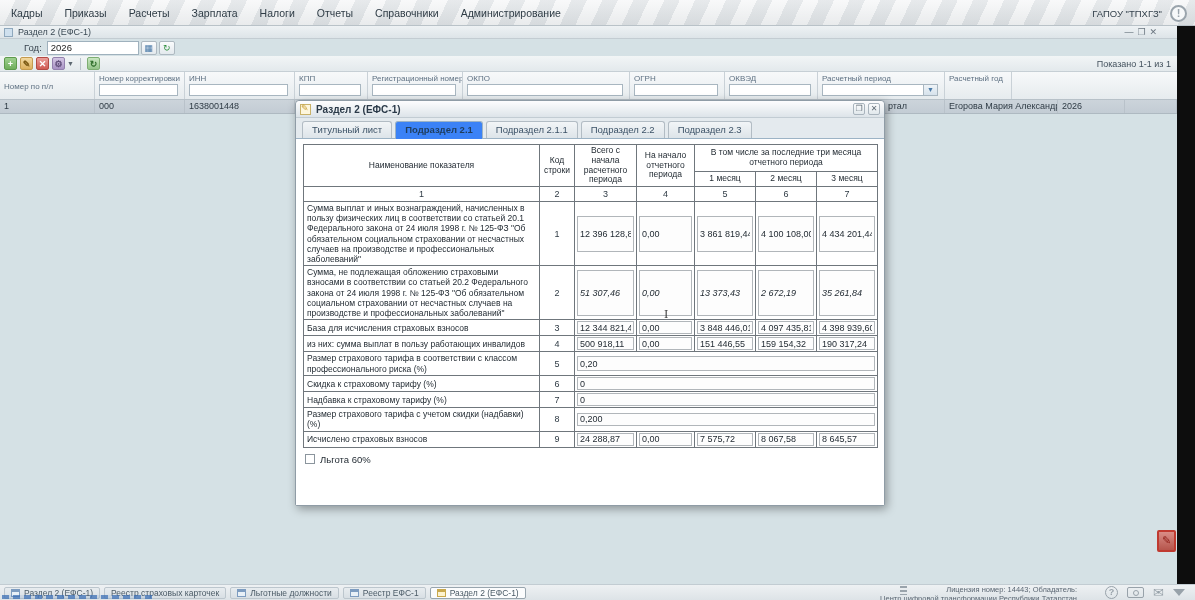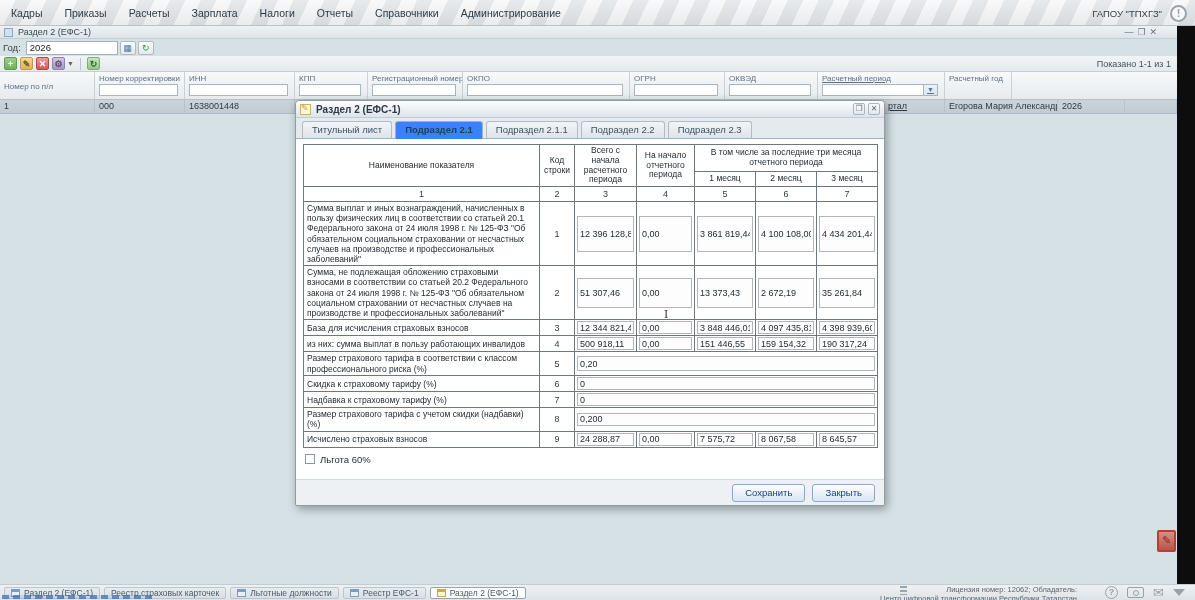--- a/index.html
+++ b/index.html
@@ -22,21 +22,21 @@
   
   .panel-titlebar { position:absolute; left:0; top:26px; width:1177px; height:13px;
     background:linear-gradient(#eef2f4,#dde4e8); border-bottom:1px solid #c3ccd2;
     display:flex; align-items:center; font-size:9px; color:#3c4a55; }
   .win-ico { width:9px; height:9px; margin:0 5px 0 4px; background:#cfe0ee; border:1px solid #8fa8bd; }
   .win-btns { position:absolute; right:20px; display:flex; gap:4px; color:#6b7680; font-size:9px; }
   .win-btns span { cursor:pointer; line-height:10px; }
 
   
   .year-row { position:absolute; left:0; top:39px; width:1177px; height:17px; display:flex; align-items:center; }
-  .year-label { margin-left:3px; font-size:9.5px; color:#39454f; }
+  .year-label { margin-left:24px; font-size:9.5px; color:#39454f; }
   .year-input { margin-left:5px; width:92px; height:14px; border:1px solid #9fb1bd; background:#fff;
     font-family:inherit; font-size:9.5px; padding:0 3px; color:#222; }
   .mini-btn { width:16px; height:14px; margin-left:2px; border:1px solid #aeb9c1; border-radius:2px;
     background:linear-gradient(#fbfcfd,#e3e9ed); font-size:9px; text-align:center; line-height:12px; cursor:pointer; }
   .mini-btn.green { color:#2f8f3e; }
   .mini-btn.cal { color:#4a7aa8; }
 
   
   .toolbar { position:absolute; left:0; top:56px; width:1177px; height:16px;
     background:linear-gradient(#f2f5f6,#e3e9ec); border-bottom:1px solid #c6cfd5;
@@ -57,21 +57,21 @@
     background:linear-gradient(#f7f9fa,#e6ebee); border-bottom:1px solid #b7c1c8; }
   .gcol { border-right:1px solid #c9d1d7; padding:2px 4px 0 4px; font-size:8px; color:#5f7183;
     white-space:nowrap; overflow:hidden; position:relative; }
   .gcol .flt { display:block; width:calc(100% - 2px); height:12px; margin-top:1px;
     border:1px solid #a8b6c0; background:#fff; font-family:inherit; font-size:8.5px; padding:0 2px; }
   .gcol .flt-sel { display:flex; align-items:center; justify-content:flex-end; width:calc(100% - 2px); height:12px;
     margin-top:1px; border:1px solid #a8b6c0; background:#fff; cursor:pointer; }
   .flt-sel .caret { width:14px; height:10px; background:linear-gradient(#eef3f7,#d6e2ec); border-left:1px solid #a8b6c0;
     color:#4a7aa8; font-size:7px; text-align:center; line-height:10px; }
   .c1{width:95px;} .c2{width:90px;} .c3{width:110px;} .c4{width:73px;} .c5{width:95px;} .c6{width:167px;}
-  .c7{width:95px;} .c8{width:93px;} .c9{width:127px;text-decoration:underline;} .c10{width:113px;} .c11{width:67px;} .c12{width:52px;border-right:none;}
+  .c7{width:95px;} .c8{width:93px;} .c9{width:127px;} .c10{width:113px;} .c11{width:67px;} .c12{width:52px;border-right:none;}
   .gcol.vcenter { display:flex; align-items:center; }
   .grid-row { position:absolute; left:0; top:100px; width:1177px; height:14px; display:flex;
     background:linear-gradient(#ccd4db,#c3ccd4); border-bottom:1px solid #aeb9c1; cursor:pointer; }
   .gcell { padding:1px 4px; font-size:9px; color:#2e3a44; border-right:1px solid #b9c2ca; overflow:hidden; white-space:nowrap; }
   .gcell.clip { padding-left:70px; }
 
   
   .black-strip { position:absolute; left:1177px; top:26px; width:18px; height:558px; background:#0d0d0d; }
 
   
@@ -104,21 +104,21 @@
   table.calc { border-collapse:collapse; width:574px; table-layout:fixed; }
   .calc th, .calc td { border:1px solid #6f767c; }
   .calc th { font-size:8.5px; font-weight:normal; color:#1d262e; text-align:center; padding:1px 2px; line-height:1.15;
     background:#fff; }
   .calc td.num { font-size:9px; text-align:center; }
   .calc td.name { font-size:8.5px; padding:1px 3px; line-height:1.2; color:#1d262e; }
   .calc td.code { font-size:9px; text-align:center; }
   .calc td.val, .calc td.wide { padding:1px 2px; vertical-align:middle; }
   .calc input { width:100%; border:1px solid #b1b6ba; background:#fdfdfd; font-family:inherit; font-size:9px;
     color:#1d262e; padding:0 2px; display:block; }
-  .i38 input{ height:36px; } .i30 input{ height:30px; } .i13 input{ height:13px; } .i16 input{ height:15px; }
+  .i38 input{ height:36px; } .i30 input{ height:46px;font-style:italic; } .i13 input{ height:13px; } .i16 input{ height:15px; }
   .h48{ height:48px; } .h40{ height:40px; } .h16{ height:16px; } .h24{ height:24px; }
 
   .chk-row { margin:6px 0 0 2px; display:flex; align-items:center; gap:5px; font-size:9.5px; color:#1d262e; }
   .chk { width:10px; height:10px; border:1px solid #8b959d; background:#fff; cursor:pointer; }
 
   .modal-footer { height:26px; background:#eef1f4; border-top:1px solid #d3dade; border-radius:0 0 2px 2px;
     display:flex; align-items:center; justify-content:flex-end; padding-right:9px; gap:7px; }
   .btn { height:18px; padding:0 12px; border:1px solid #8aa8c8; border-radius:3px;
     background:linear-gradient(#fefefe,#d9e5f2); color:#15428b; font-size:9.5px; font-family:inherit; cursor:pointer; }
 
@@ -403,24 +403,20 @@
                 <input value="8 645,57" style="">
               </td>
         </tr>
       </tbody>
         </table>
       <div class="chk-row">
         <span class="chk"></span>
         <span>Льгота 60%</span>
       </div>
     </div>
-    <div class="modal-footer">
-      <button class="btn">Сохранить</button>
-      <button class="btn">Закрыть</button>
-    </div>
   </div>
 
   <div class="taskbar">
     <span class="task-item">
       <span class="task-ico"></span>
       <span>Раздел 2 (ЕФС-1)</span>
     </span>
     <span class="task-item">
       <span>Реестр страховых карточек</span>
     </span>
@@ -434,21 +430,21 @@
     </span>
     <span class="task-item active">
       <span class="task-ico yellow"></span>
       <span>Раздел 2 (ЕФС-1)</span>
     </span>
   </div>
   <div class="status-frag"></div>
 
   <div class="grip-ico"></div>
   <div class="license">
-    <div>Лицензия номер: 12062; Обладатель:</div>
+    <div>Лицензия номер: 14443; Обладатель:</div>
     <div>Центр цифровой трансформации Республики Татарстан</div>
   </div>
   <div class="status-icons">
     <span class="help-ico">?</span>
     <span class="cam-ico"></span>
     <span class="mail-ico">✉</span>
     <span class="chev-ico"></span>
   </div>
 
 </div>

